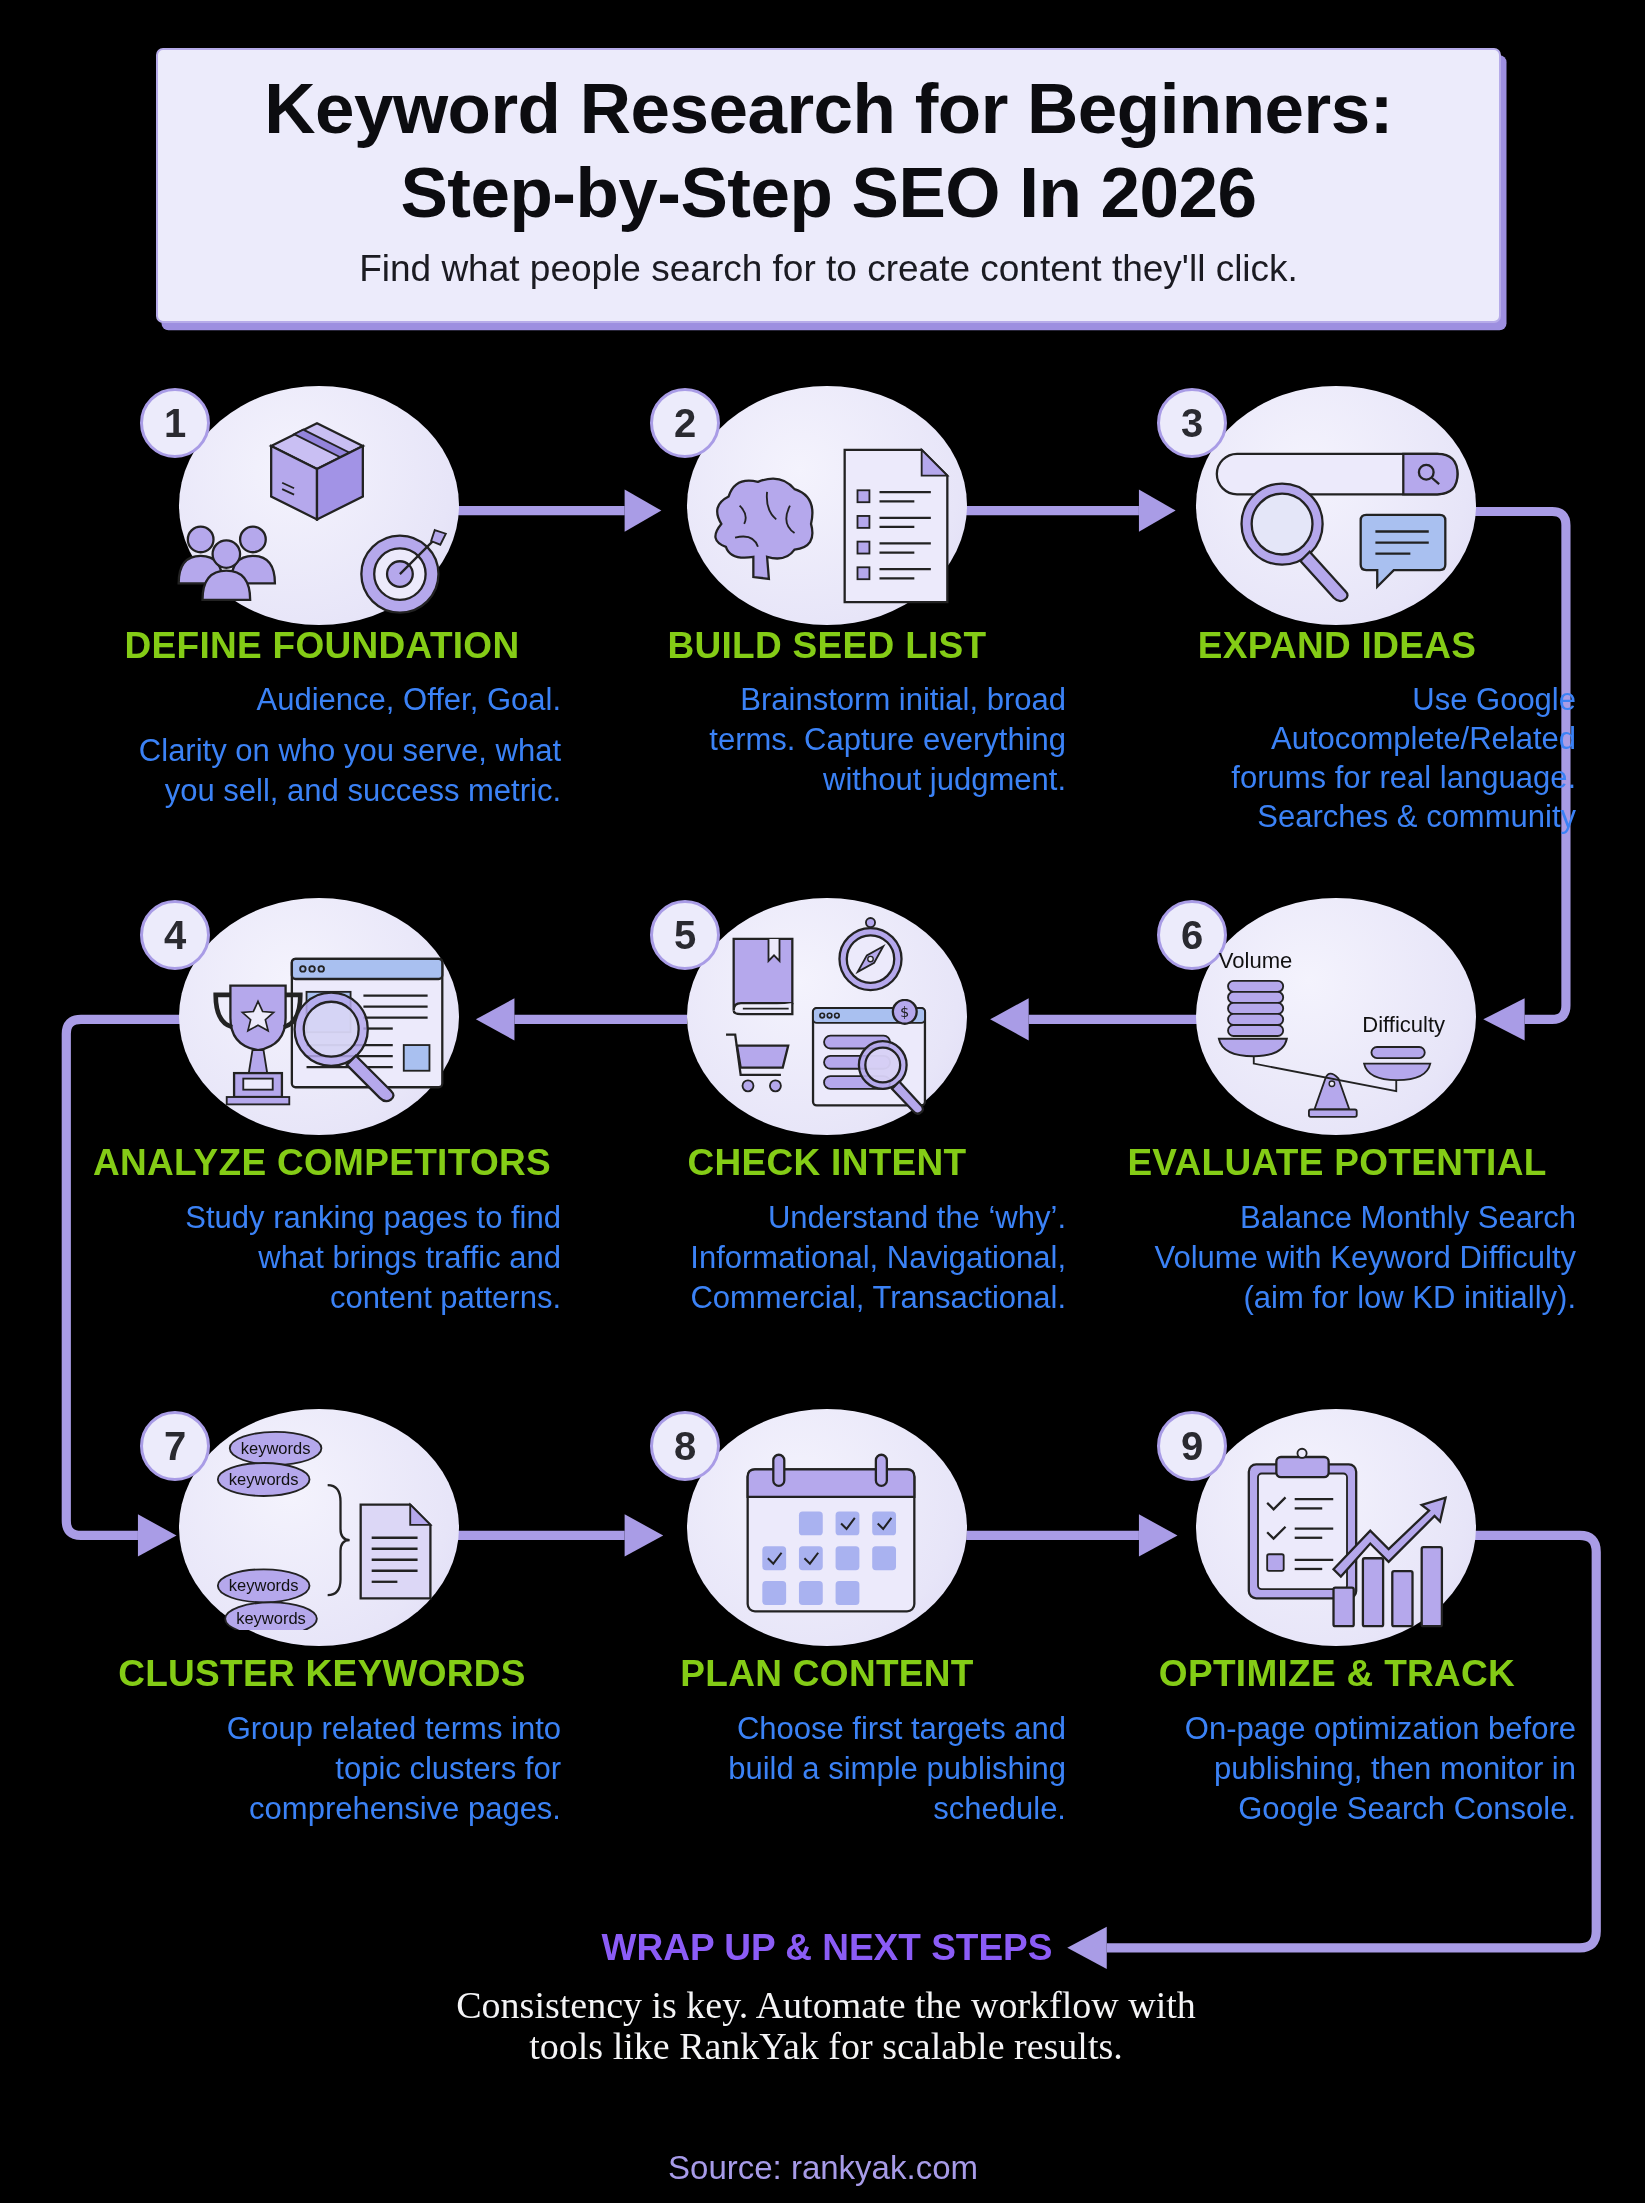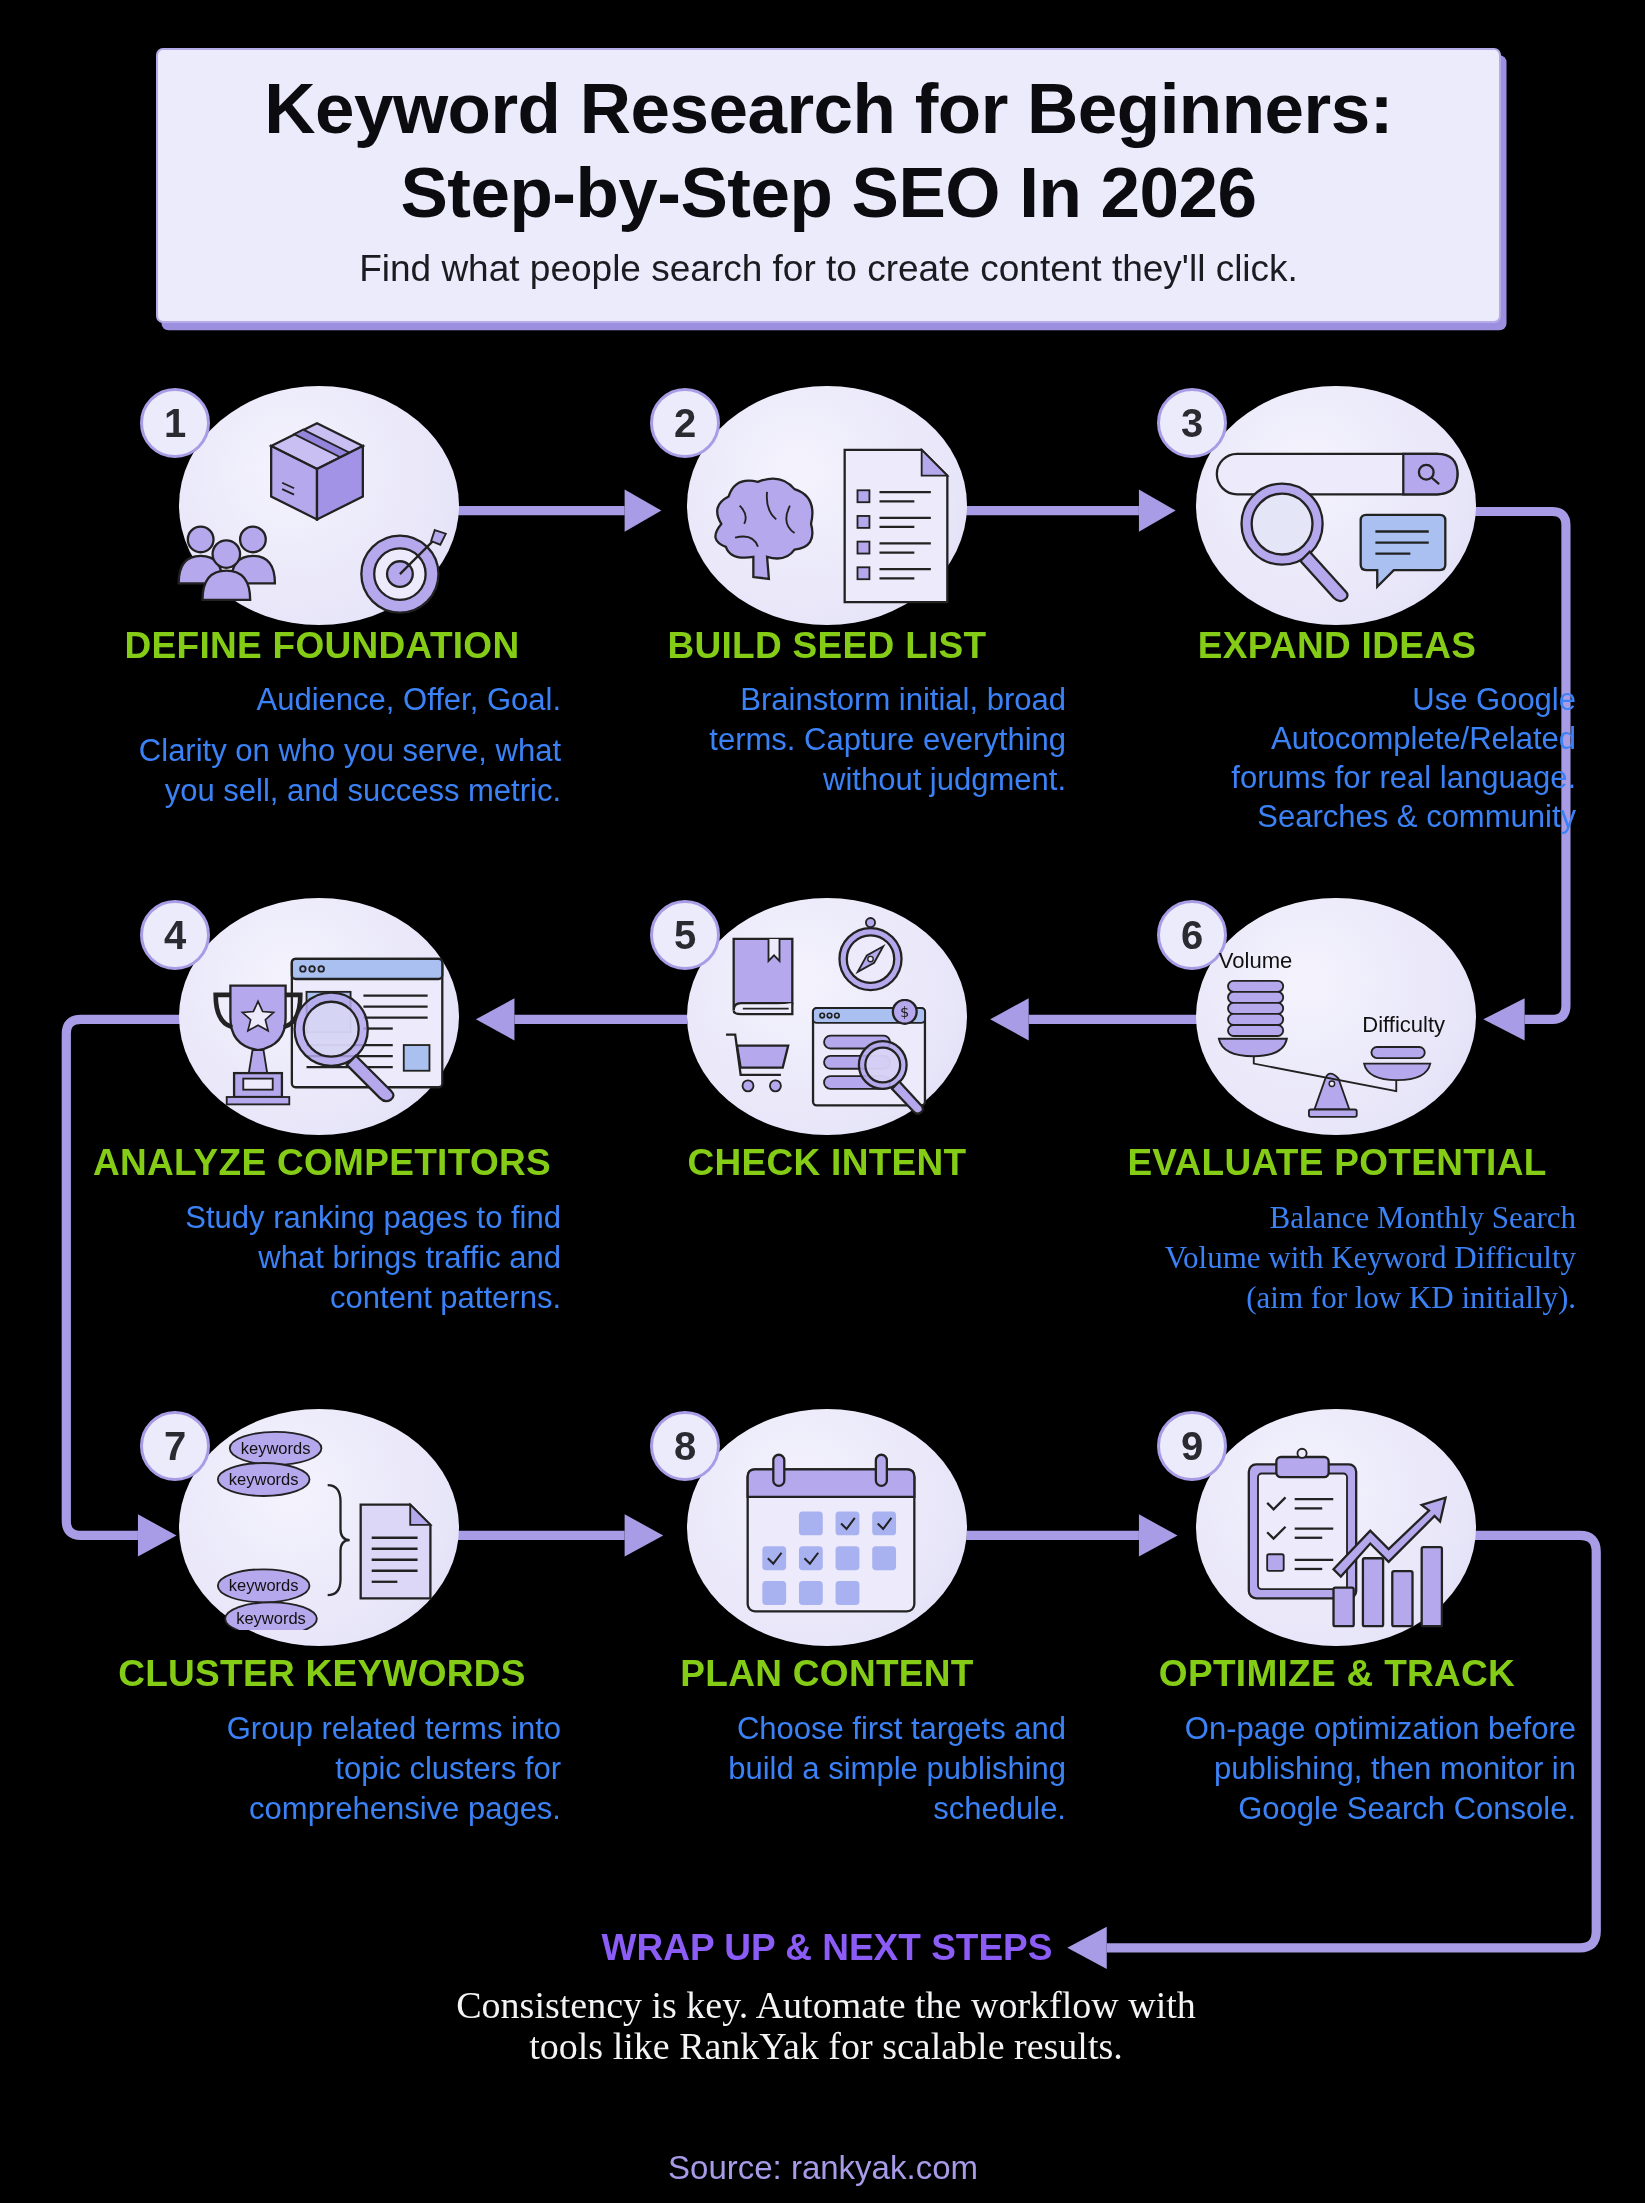--- a/index.html
+++ b/index.html
@@ -283,20 +283,25 @@
         <rect x="14" y="62" width="72" height="14" rx="7"></rect>
         <rect x="14" y="84" width="72" height="14" rx="7"></rect>
       </g>
     <circle cx="102" cy="14" r="13" fill="#b5a8ec" stroke="#222" stroke-width="2.5"></circle>
     <text x="102" y="20" font-size="16" text-anchor="middle" fill="#222" font-family="DejaVu Sans, sans-serif">$</text>
     <circle cx="78" cy="72" r="26" fill="#b5a8ec" stroke="#222" stroke-width="2.5" fill-opacity="0.9"></circle>
     <circle cx="78" cy="72" r="19" fill="#eceafb" fill-opacity="0.6" stroke="#222" stroke-width="2.5"></circle>
     <path d="M96 90 L120 116 Q124 121 119 124 Q115 127 111 122 L88 98 Z" fill="#b5a8ec" stroke="#222" stroke-width="2.5"></path>
   </svg>
   <div class="step-title" style="top:253px;">CHECK INTENT</div>
+  <div class="step-desc" style="top:309px;">
+    <div>Understand the ‘why’.</div>
+    <div>Informational, Navigational,</div>
+    <div>Commercial, Transactional.</div>
+  </div>
 </div>
 
 <div class="step" style="left:1098px; top:889px; height:441px;">
   <div class="circle" style="left:98px; top:9.2px; width:280px; height:237px;"></div>
   <div class="badge" style="left:59px; top:11px;">6</div>
   <svg class="step-icon" style="left:119px; top:55px;" width="239" height="184" viewBox="0 0 260 200">
     <text x="2" y="26" font-size="24" fill="#111" font-family="Liberation Sans, sans-serif">Volume</text>
     <text x="158" y="96" font-size="24" fill="#111" font-family="Liberation Sans, sans-serif">Difficulty</text>
     <g fill="#b5a8ec" stroke="#222" stroke-width="2">
       <rect x="12" y="40" width="60" height="12" rx="6"></rect>
@@ -307,21 +312,21 @@
       <path d="M2 103 H76 Q72 122 40 122 Q6 122 2 103 Z"></path>
       <rect x="168" y="112" width="58" height="12" rx="6"></rect>
       <path d="M160 130 H232 Q228 148 196 148 Q164 148 160 130 Z"></path>
       <path d="M106 180 L118 146 Q122 136 132 146 L144 180 Z"></path>
       <rect x="100" y="180" width="52" height="8" rx="2"></rect>
     </g>
     <circle cx="125" cy="152" r="3" fill="#eceafb" stroke="#222" stroke-width="1.5"></circle>
     <polyline points="40,122 40,130 195,160 195,148" fill="none" stroke="#222" stroke-width="2"></polyline>
   </svg>
   <div class="step-title" style="top:253px;">EVALUATE POTENTIAL</div>
-  <div class="step-desc" style="top:309px;font-family:Liberation Serif, serif;">
+  <div class="step-desc" style="top:309px;">
     <div>Balance Monthly Search</div>
     <div>Volume with Keyword Difficulty</div>
     <div>(aim for low KD initially).</div>
   </div>
 </div>
 
 <div class="step" style="left:83px; top:1400px; height:441px;">
   <div class="circle" style="left:96px; top:9.2px; width:280px; height:237px;"></div>
   <div class="badge" style="left:57px; top:11px;">7</div>
   <svg class="step-icon" style="left:133px; top:27.5px;" width="110" height="202" viewBox="0 0 120 220">

